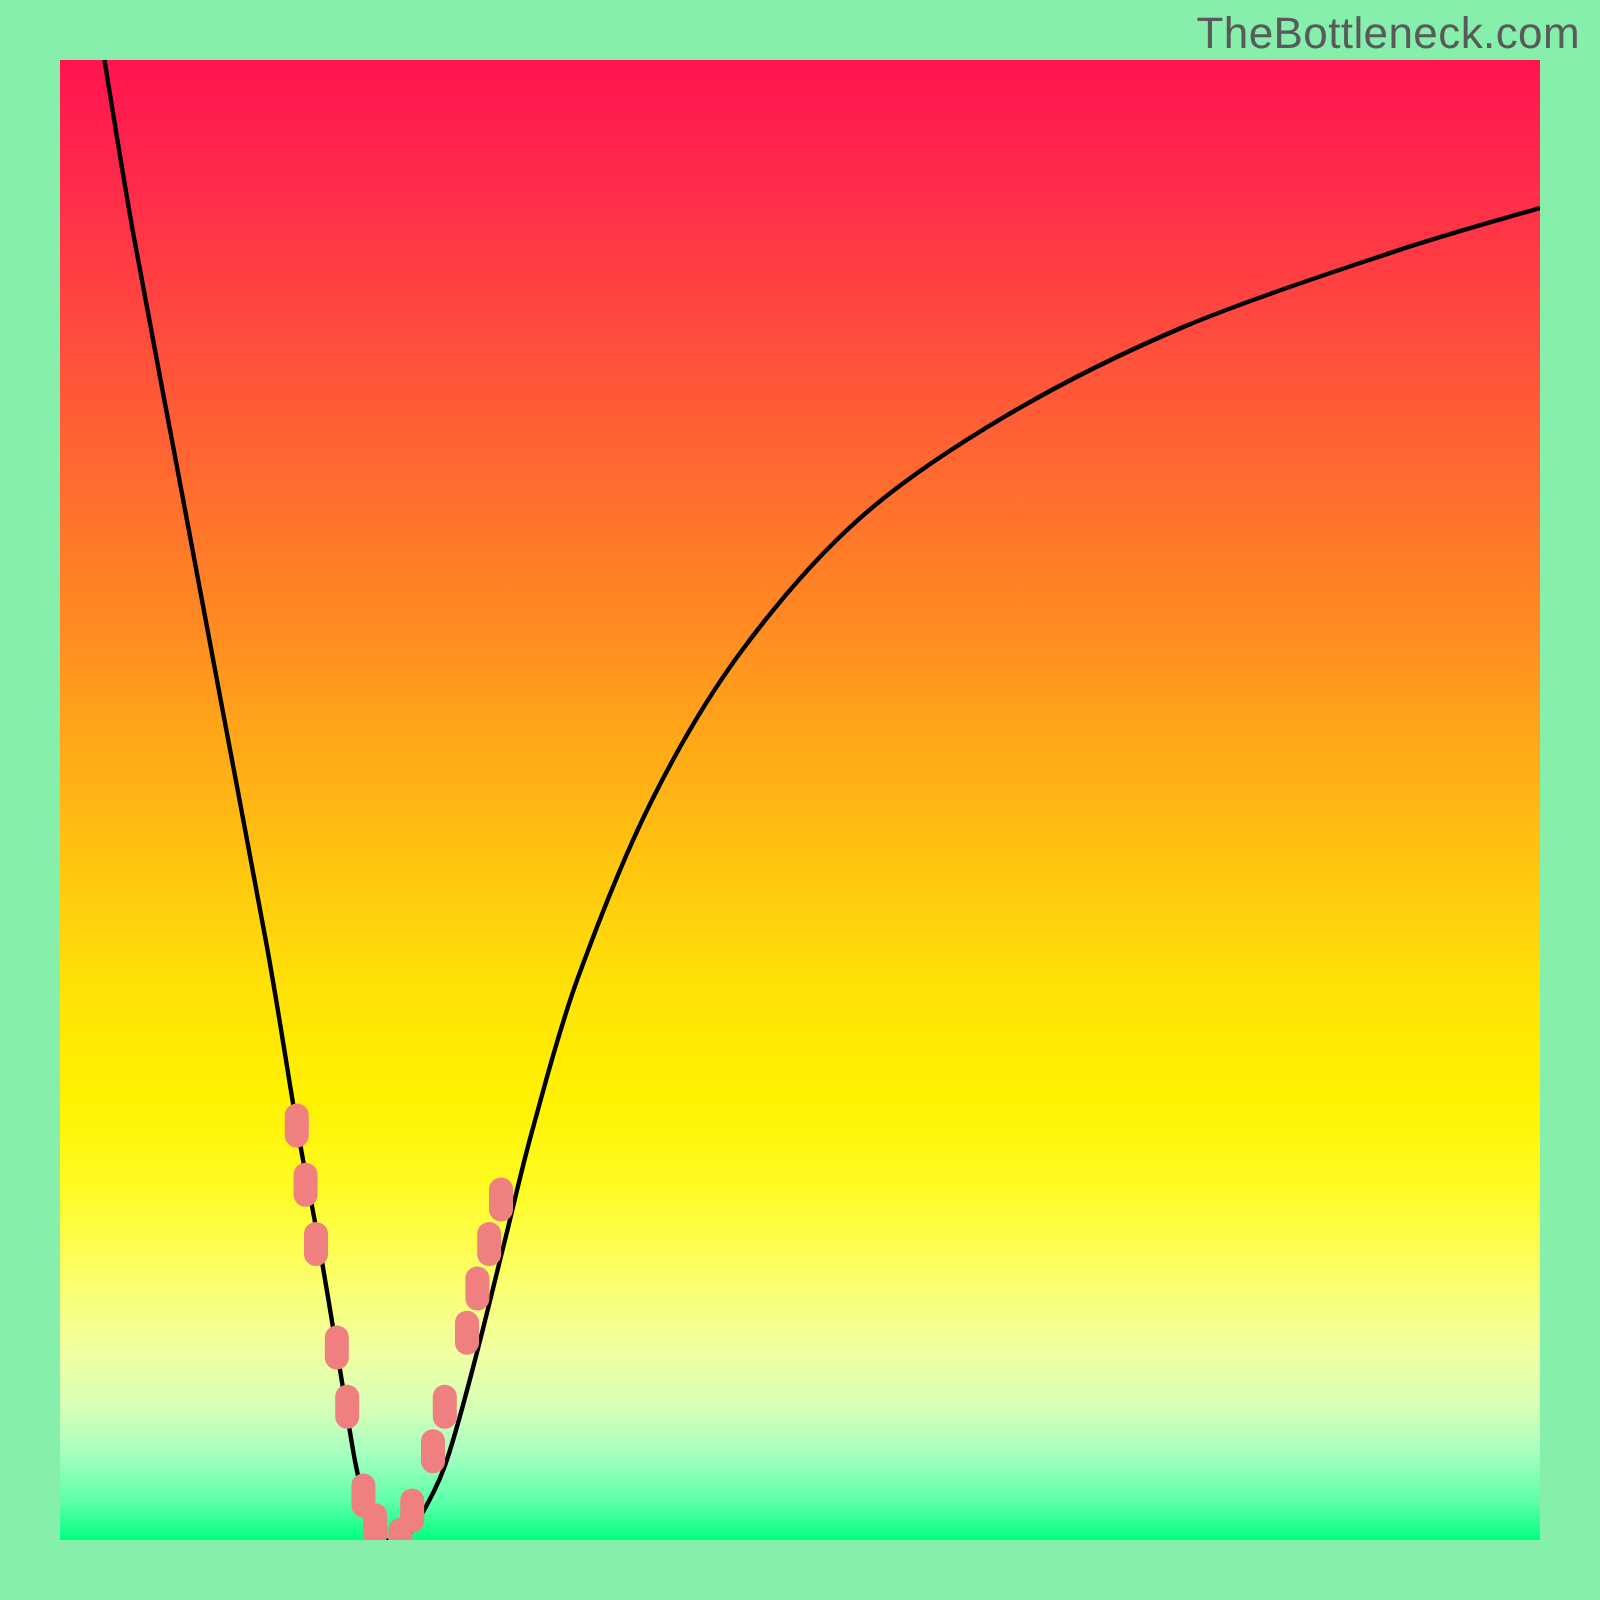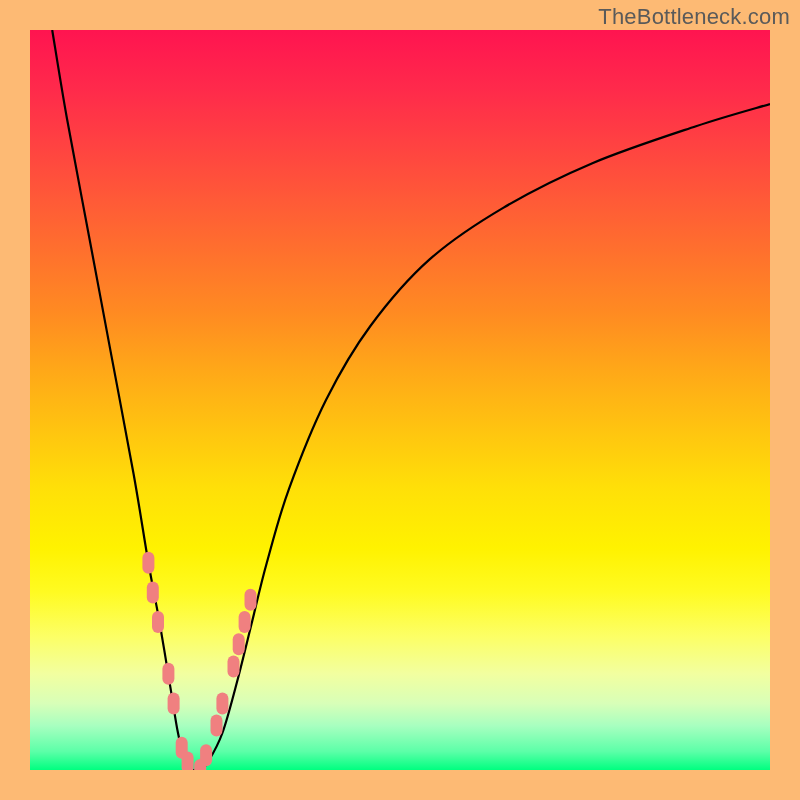--- a/index.html
+++ b/index.html
@@ -7,21 +7,21 @@
     padding: 0;
     width: 800px;
     height: 800px;
     overflow: hidden;
     font-family: Arial, Helvetica, sans-serif;
   }
   .frame {
     position: relative;
     width: 800px;
     height: 800px;
-    background: #fdba74;
+    background: #86efac;
     box-sizing: border-box;
   }
   .plot-area {
     position: absolute;
     left: 30px;
     top: 30px;
     width: 740px;
     height: 740px;
     overflow: hidden;
   }

